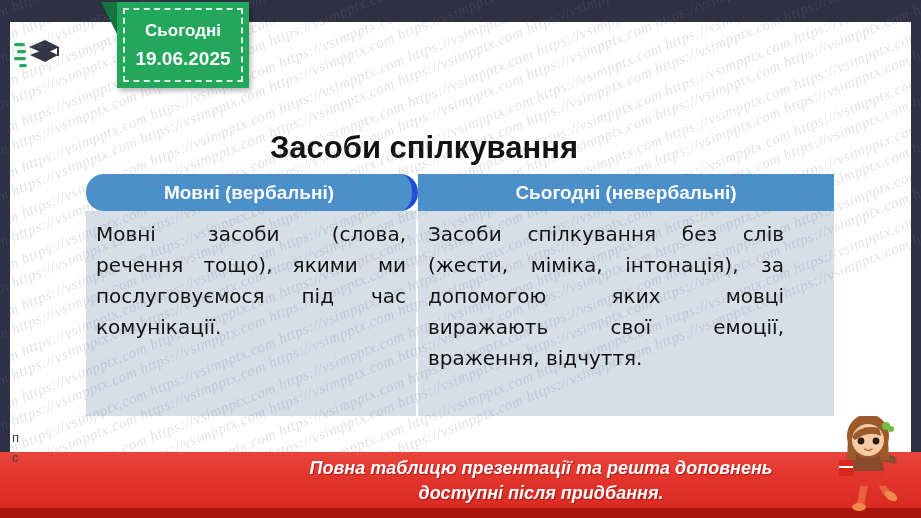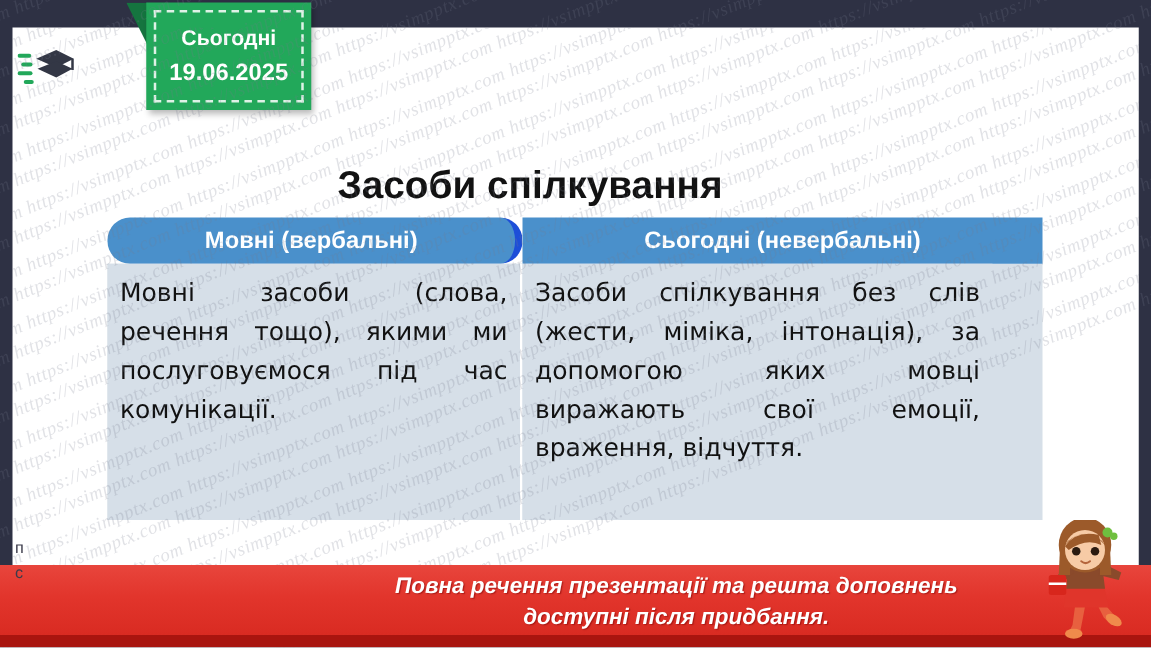--- a/index.html
+++ b/index.html
@@ -345,21 +345,21 @@
     <span class="dt">19.06.2025</span>
   </div>
 
 
   <div id="ghost-text">п<br>с</div>
 
   <div id="banner">
     <div class="band"></div>
     <div class="band-dark"></div>
     <div class="btext">
-      <div>Повна речення презентації та решта доповнень</div>
+      <div>Повна таблицю презентації та решта доповнень</div>
       <div>доступні після придбання.</div>
     </div>
   </div>
 
 
   <svg id="girl" viewBox="0 0 76 96">
 
     <path d="M30 62 L27 84 L24 90 L33 90 L35 80 L38 64 Z" fill="#e8603f"></path>
     <path d="M44 62 L52 78 L58 84 L62 78 L55 70 L50 60 Z" fill="#e8603f"></path>
 

